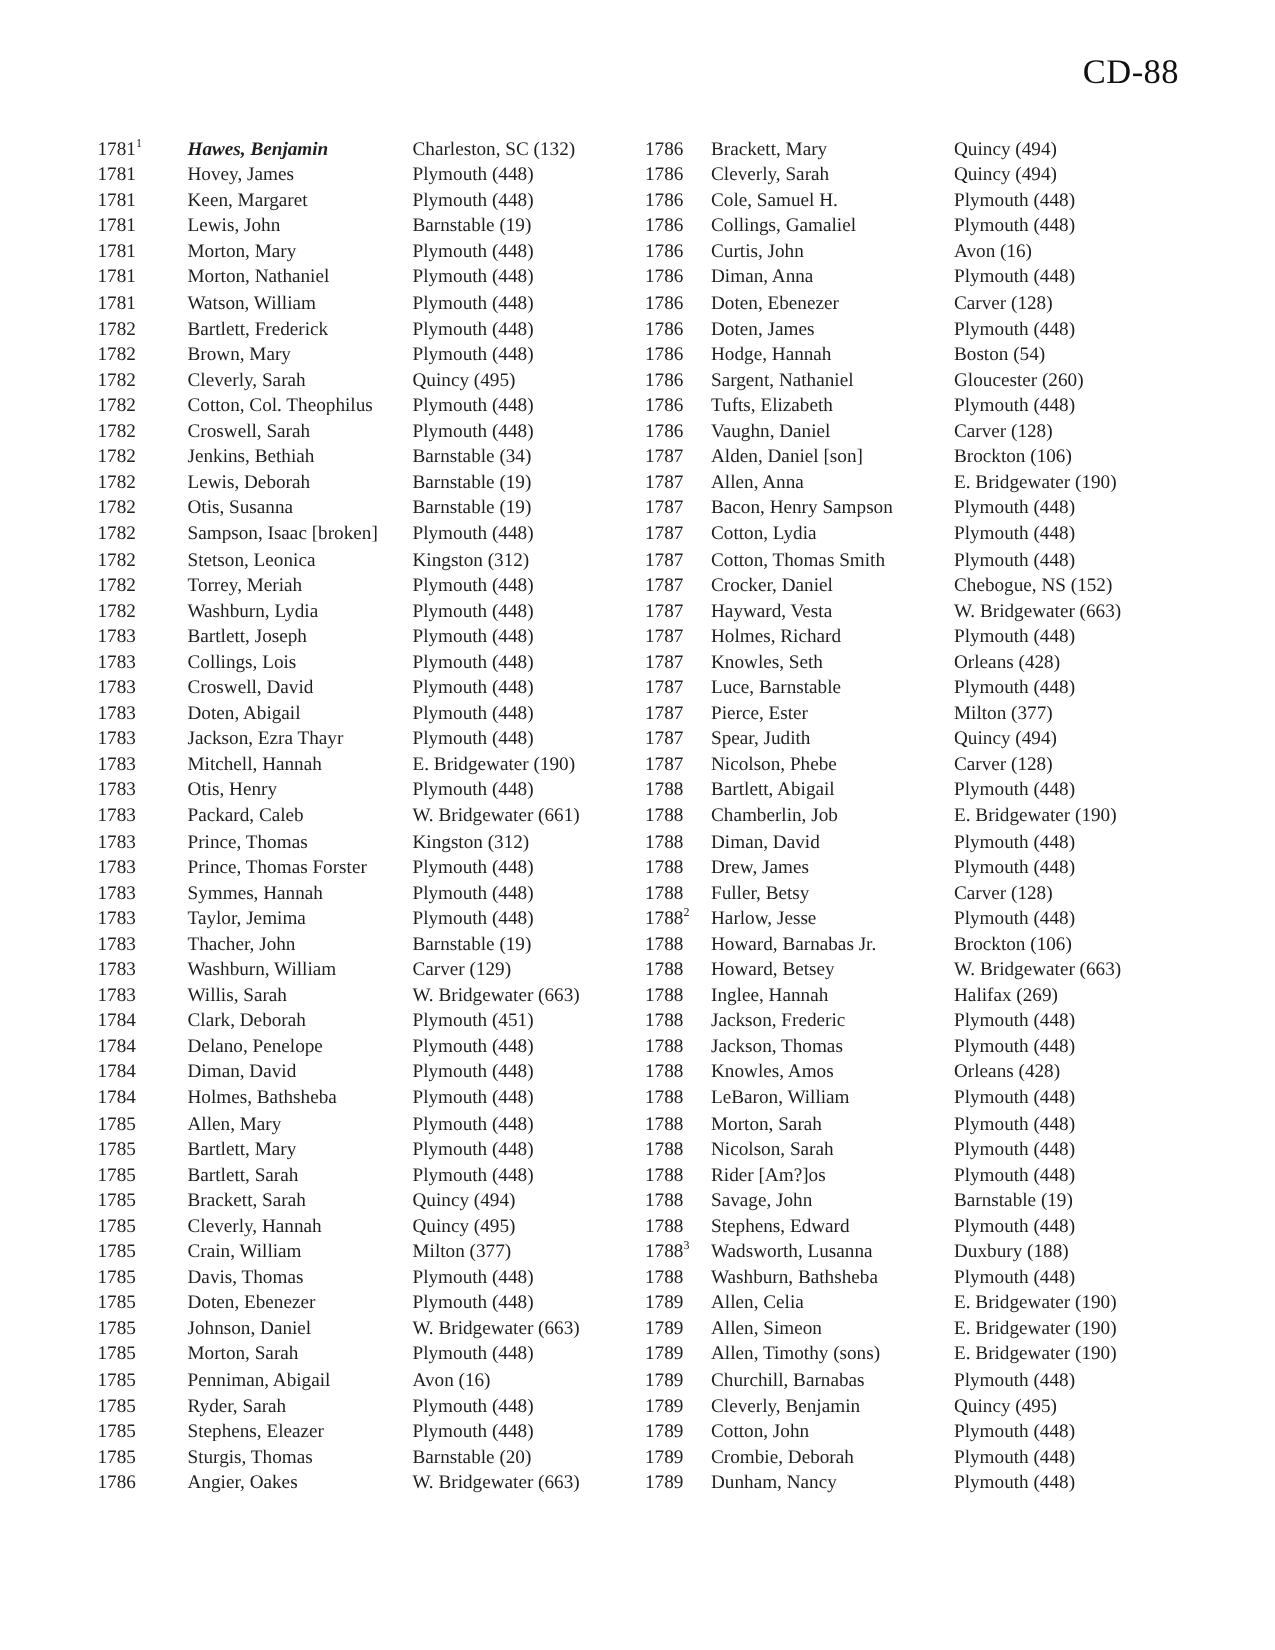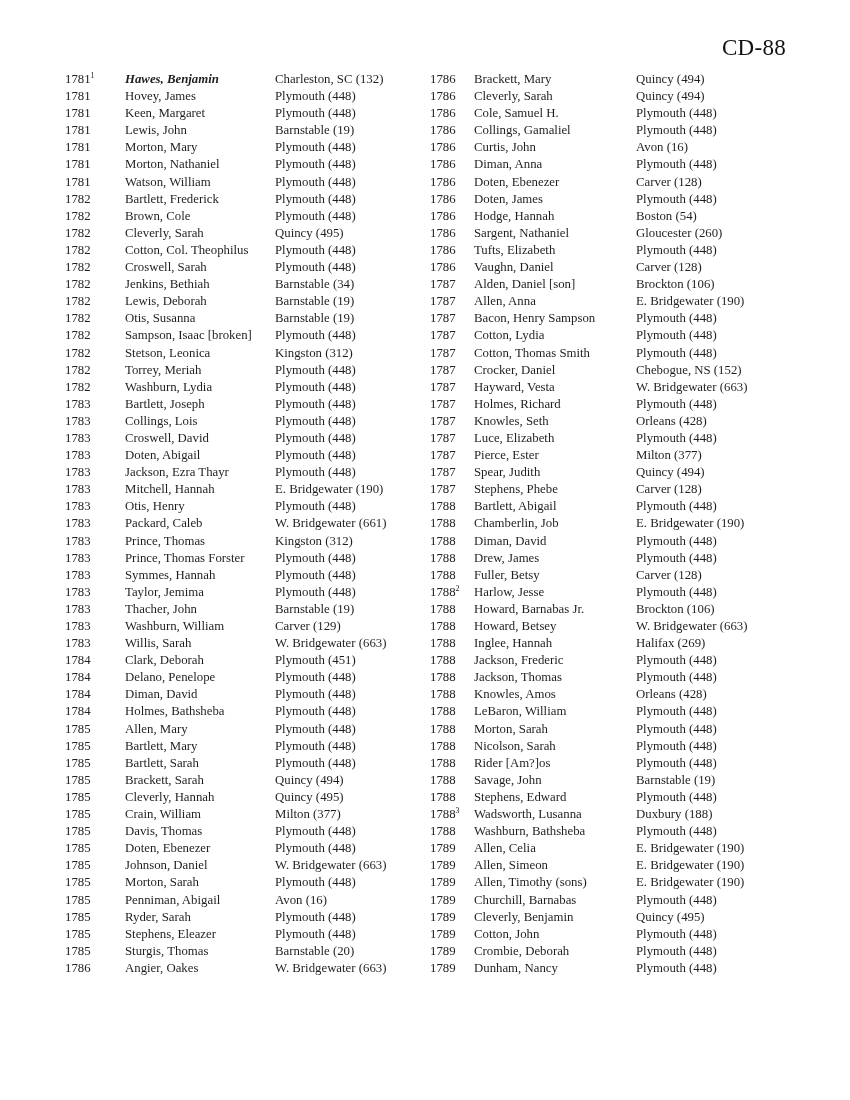--- a/index.html
+++ b/index.html
@@ -19,21 +19,21 @@
     letter-spacing: 0.3px;
     color: #111;
   }
   .columns {
     position: absolute;
     top: 71px;
     left: 65px;
     right: 45px;
     display: flex;
   }
-  .index-column { display: block; }
+  .index-column { display: block; margin-top: 20px; }
   .col-left  { width: 365px; }
   .col-right { width: 375px; }
   .row {
     display: grid;
     line-height: 17.1px;
     font-size: 12.8px;
     white-space: nowrap;
   }
   .col-left  .row { grid-template-columns: 60px 150px 1fr; }
   .col-right .row { grid-template-columns: 44px 162px 1fr; }
@@ -88,21 +88,21 @@
         <span class="name">Watson, William</span>
         <span class="place">Plymouth (448)</span>
       </div>
       <div class="row">
         <span class="year">1782</span>
         <span class="name">Bartlett, Frederick</span>
         <span class="place">Plymouth (448)</span>
       </div>
       <div class="row">
         <span class="year">1782</span>
-        <span class="name">Brown, Cole</span>
+        <span class="name">Brown, Mary</span>
         <span class="place">Plymouth (448)</span>
       </div>
       <div class="row">
         <span class="year">1782</span>
         <span class="name">Cleverly, Sarah</span>
         <span class="place">Quincy (495)</span>
       </div>
       <div class="row">
         <span class="year">1782</span>
         <span class="name">Cotton, Col. Theophilus</span>
@@ -420,36 +420,36 @@
         <span class="name">Holmes, Richard</span>
         <span class="place">Plymouth (448)</span>
       </div>
       <div class="row">
         <span class="year">1787</span>
         <span class="name">Knowles, Seth</span>
         <span class="place">Orleans (428)</span>
       </div>
       <div class="row">
         <span class="year">1787</span>
-        <span class="name">Luce, Elizabeth</span>
+        <span class="name">Luce, Barnstable</span>
         <span class="place">Plymouth (448)</span>
       </div>
       <div class="row">
         <span class="year">1787</span>
         <span class="name">Pierce, Ester</span>
         <span class="place">Milton (377)</span>
       </div>
       <div class="row">
         <span class="year">1787</span>
         <span class="name">Spear, Judith</span>
         <span class="place">Quincy (494)</span>
       </div>
       <div class="row">
         <span class="year">1787</span>
-        <span class="name">Stephens, Phebe</span>
+        <span class="name">Nicolson, Phebe</span>
         <span class="place">Carver (128)</span>
       </div>
       <div class="row">
         <span class="year">1788</span>
         <span class="name">Bartlett, Abigail</span>
         <span class="place">Plymouth (448)</span>
       </div>
       <div class="row">
         <span class="year">1788</span>
         <span class="name">Chamberlin, Job</span>

